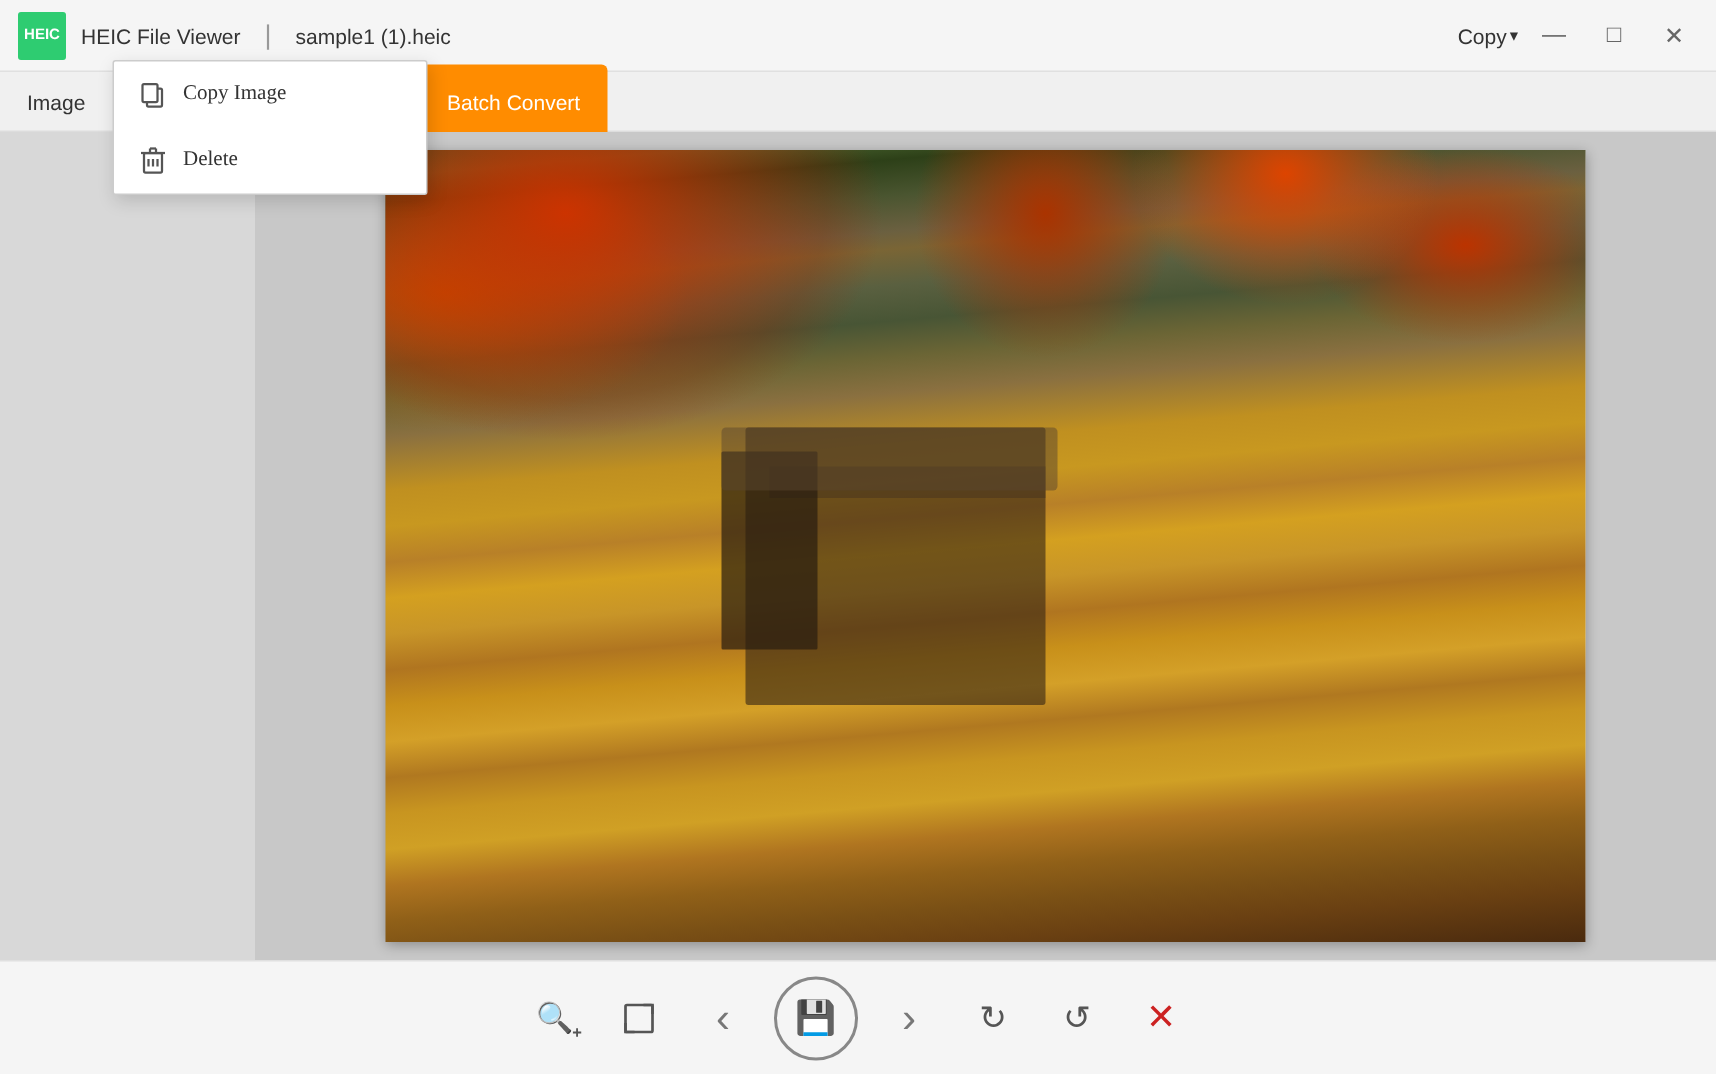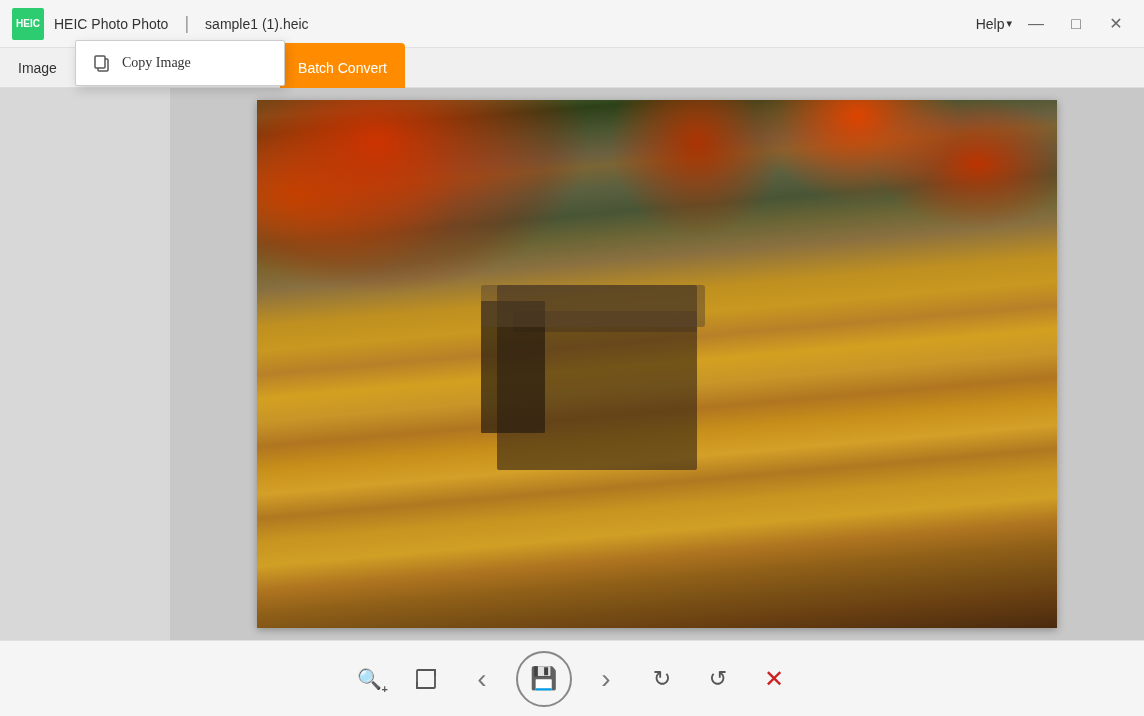--- a/index.html
+++ b/index.html
@@ -108,27 +108,27 @@
     .tool-btn.delete-btn { color: #cc2222; font-size: 24px; }
   </style>
 </head>
 <body>
 
 <div class="title-bar">
   <div class="title-bar-left">
     <div class="app-logo">
       <span>HEIC</span>
     </div>
-    <span class="title-text">HEIC Photo Photo</span>
+    <span class="title-text">HEIC File Viewer</span>
     <span class="title-separator">|</span>
     <span class="title-text">sample1 (1).heic</span>
   </div>
   <div class="title-bar-right">
     <button class="help-btn">
-      <span>Help</span>
+      <span>Copy</span>
       <span style="font-size:11px;">▾</span>
     </button>
     <button class="window-btn">—</button>
     <button class="window-btn">□</button>
     <button class="window-btn close">✕</button>
   </div>
 </div>
 
 <div class="menu-bar">
   <div class="menu-item">Image</div>
@@ -139,20 +139,35 @@
 
   <div class="dropdown-menu">
     <div class="dropdown-item">
       <div class="dropdown-icon">
         <svg width="18" height="18" viewBox="0 0 18 18" fill="none" stroke="#555" stroke-width="1.5">
           <rect x="5" y="5" width="10" height="12" rx="1"></rect>
           <rect x="2" y="2" width="10" height="12" rx="1" fill="white" stroke="#555"></rect>
         </svg>
       </div>
       <span>Copy Image</span>
+    </div>
+    <div class="dropdown-item">
+      <div class="dropdown-icon">
+        <svg width="16" height="18" viewBox="0 0 16 18" fill="none" stroke="#555" stroke-width="1.5">
+          <rect x="2" y="4" width="12" height="13" rx="1"></rect>
+          <line x1="0" y1="4" x2="16" y2="4"></line>
+          <line x1="6" y1="4" x2="6" y2="1"></line>
+          <line x1="10" y1="4" x2="10" y2="1"></line>
+          <line x1="6" y1="1" x2="10" y2="1"></line>
+          <line x1="5" y1="8" x2="5" y2="13"></line>
+          <line x1="8" y1="8" x2="8" y2="13"></line>
+          <line x1="11" y1="8" x2="11" y2="13"></line>
+        </svg>
+      </div>
+      <span>Delete</span>
     </div>
   </div>
 </div>
 
 <div style="position:relative; width:1144px; height:calc(716px - 48px - 40px - 76px); background:#c8c8c8;">
 
   <div style="position:absolute; left:170px; top:0; right:0; bottom:0; display:flex; align-items:center; justify-content:center;">
     <div class="autumn-scene" style="
       width:800px; height:528px;
       background:

